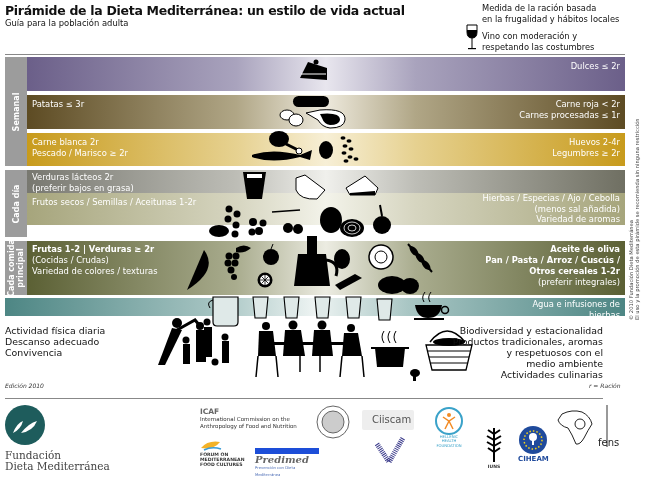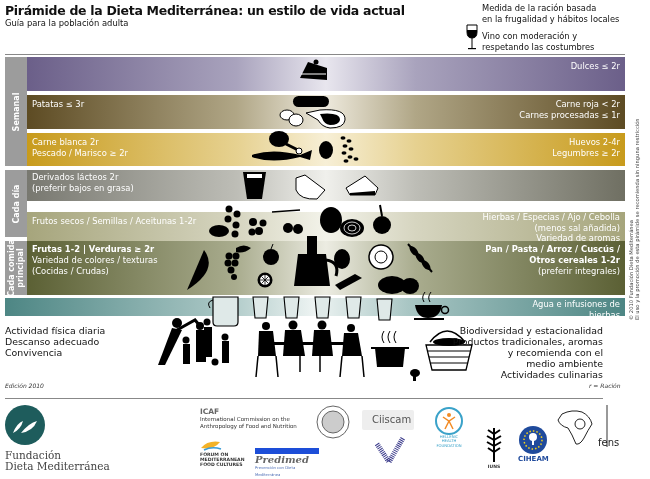--- a/index.html
+++ b/index.html
@@ -14,21 +14,21 @@
   .side span { position: absolute; left: 50%; top: 50%; transform: translate(-50%,-50%) rotate(-90deg); white-space: nowrap; color: #fff; font-weight: bold; font-size: 8px; line-height: 9px; text-align: center; }
   .band { left: 27px; width: 598px; overflow: hidden; }
   .bt { position: absolute; font-size: 8.4px; line-height: 11px; color: #fff; white-space: nowrap; }
   .bt.l { left: 5px; } .bt.r { right: 5px; text-align: right; }
   .b { font-weight: bold; }
 
   .b-dulces { top: 57px; height: 34px; background: linear-gradient(90deg,#6b5f89 0%,#a9a3bd 35%,#e8e6ee 50%,#a9a3bd 65%,#6b5f89 100%); }
   .b-rojas { top: 95px; height: 34px; background: linear-gradient(90deg,#5d4b23 0%,#b0a686 35%,#ede9dc 50%,#b0a686 65%,#5d4b23 100%); }
   .b-blanca { top: 133px; height: 33px; background: linear-gradient(90deg,#c89b1c 0%,#e6d190 35%,#f7efd6 50%,#e6d190 65%,#c89b1c 100%); }
   .b-lacteos { top: 170px; height: 31px; background: linear-gradient(90deg,#787870 0%,#bdbdb6 35%,#f0f0ec 50%,#bdbdb6 65%,#6f6f62 100%); }
-  .b-secos { top: 212px; height: 32px; background: linear-gradient(90deg,#a6a57c 0%,#d6d5c0 35%,#f3f3ea 50%,#d6d5c0 65%,#a6a57c 100%); }
+  .b-secos { top: 193px; height: 32px; background: linear-gradient(90deg,#a6a57c 0%,#d6d5c0 35%,#f3f3ea 50%,#d6d5c0 65%,#a6a57c 100%); }
   .b-frutas { top: 241px; height: 54px; background: linear-gradient(90deg,#5b6034 0%,#a9ac8e 35%,#ecece2 50%,#a9ac8e 65%,#5b6034 100%); }
   .b-agua { top: 298px; height: 18px; background: linear-gradient(90deg,#4d8684 0%,#a9c6c4 35%,#eef4f3 50%,#a9c6c4 65%,#4d8684 100%); }
 
   .lower-txt { font-size: 9.4px; line-height: 11px; color: #111; }
   .small-it { font-size: 6px; font-style: italic; color: #333; }
   .bottom-rule { left: 5px; top: 398px; width: 598px; height: 1px; background: #888; }
   .copyright { left: 628px; top: 320px; transform-origin: 0 0; transform: rotate(-90deg); font-size: 5.2px; line-height: 6.3px; white-space: nowrap; color: #444; }
 
   .logo-txt { font-family: "DejaVu Serif", serif; font-size: 10.5px; line-height: 11px; color: #444; }
   .tiny { font-size: 5.5px; color: #333; line-height: 6.5px; }
@@ -86,39 +86,40 @@
       <div>Carne blanca 2r</div>
       <div>Pescado / Marisco ≥ 2r</div>
     </div>
   <div class="bt r" style="top:4px;">
       <div>Huevos 2-4r</div>
       <div>Legumbres ≥ 2r</div>
     </div>
 </div>
 <div class="abs band b-lacteos">
   <div class="bt l" style="top:2px;">
-      <div>Derivados lácteos 2r</div>
+      <div>Verduras lácteos 2r</div>
       <div>(preferir bajos en grasa)</div>
     </div>
 </div>
 <div class="abs band b-secos">
   <div class="bt l" style="top:4px;">Frutos secos / Semillas / Aceitunas 1-2r</div>
   <div class="bt r" style="top:0px;line-height:10.5px;">
       <div>Hierbas / Especias / Ajo / Cebolla</div>
       <div>(menos sal añadida)</div>
       <div>Variedad de aromas</div>
     </div>
 </div>
 <div class="abs band b-frutas">
   <div class="bt l" style="top:3px;">
       <div class="b">Frutas 1-2 | Verduras ≥ 2r</div>
+      <div>(Cocidas / Crudas)</div>
       <div>Variedad de colores / texturas</div>
-      <div>(Cocidas / Crudas)</div>
     </div>
   <div class="bt r" style="top:3px;">
+      <div class="b">Aceite de oliva</div>
       <div class="b">Pan / Pasta / Arroz / Cuscús /</div>
       <div class="b">Otros cereales 1-2r</div>
       <div>(preferir integrales)</div>
     </div>
 </div>
 <div class="abs band b-agua" style="left:5px;width:620px;">
   <div class="bt r" style="top:1px;">
       <div>Agua e infusiones de</div>
       <div>hierbas</div>
     </div>
@@ -336,21 +337,21 @@
 </svg>
 
 <div class="abs lower-txt" style="left:5px;top:325px;">
   <div>Actividad física diaria</div>
   <div>Descanso adecuado</div>
   <div>Convivencia</div>
 </div>
 <div class="abs lower-txt" style="right:47px;top:325px;text-align:right;">
   <div>Biodiversidad y estacionalidad</div>
   <div>Productos tradicionales, aromas</div>
-  <div>y recomienda con el</div>
+  <div>y respetuosos con el</div>
   <div>medio ambiente</div>
   <div>Actividades culinarias</div>
 </div>
 <div class="abs small-it" style="left:5px;top:382px;">Edición 2010</div>
 <div class="abs small-it" style="left:589px;top:382px;">r = Ración</div>
 <div class="abs bottom-rule"></div>
 
 <div class="abs copyright">
   <div>© 2010 Fundación Dieta Mediterránea</div>
   <div>El uso y la promoción de esta pirámide se recomienda sin ninguna restricción</div>

